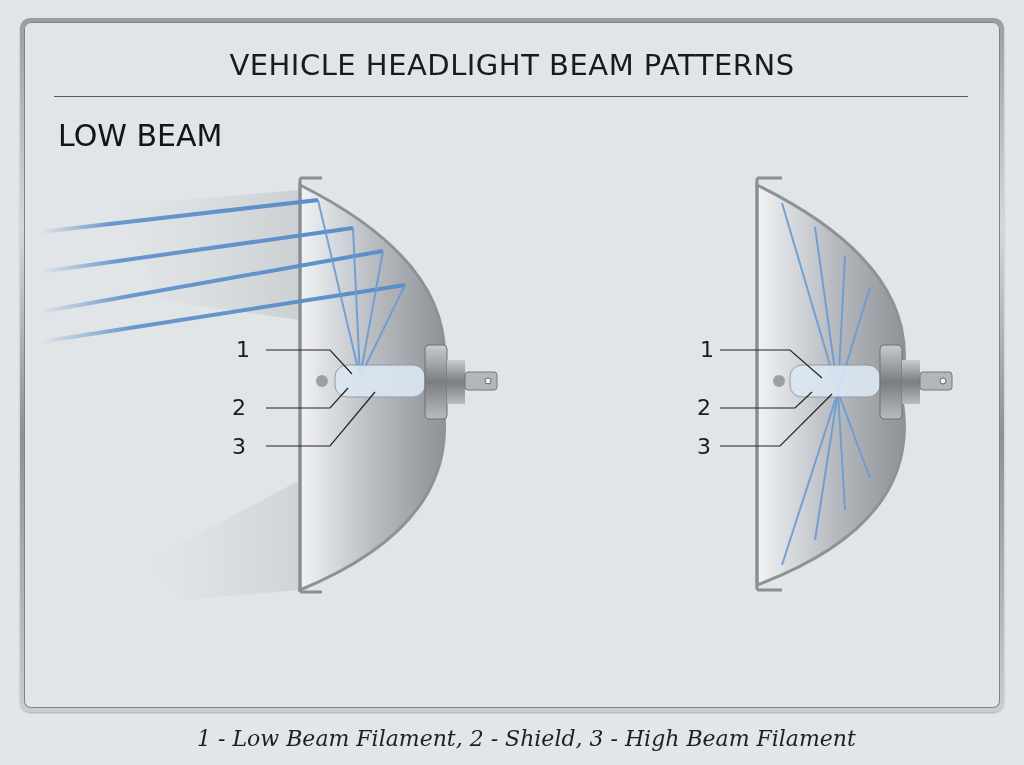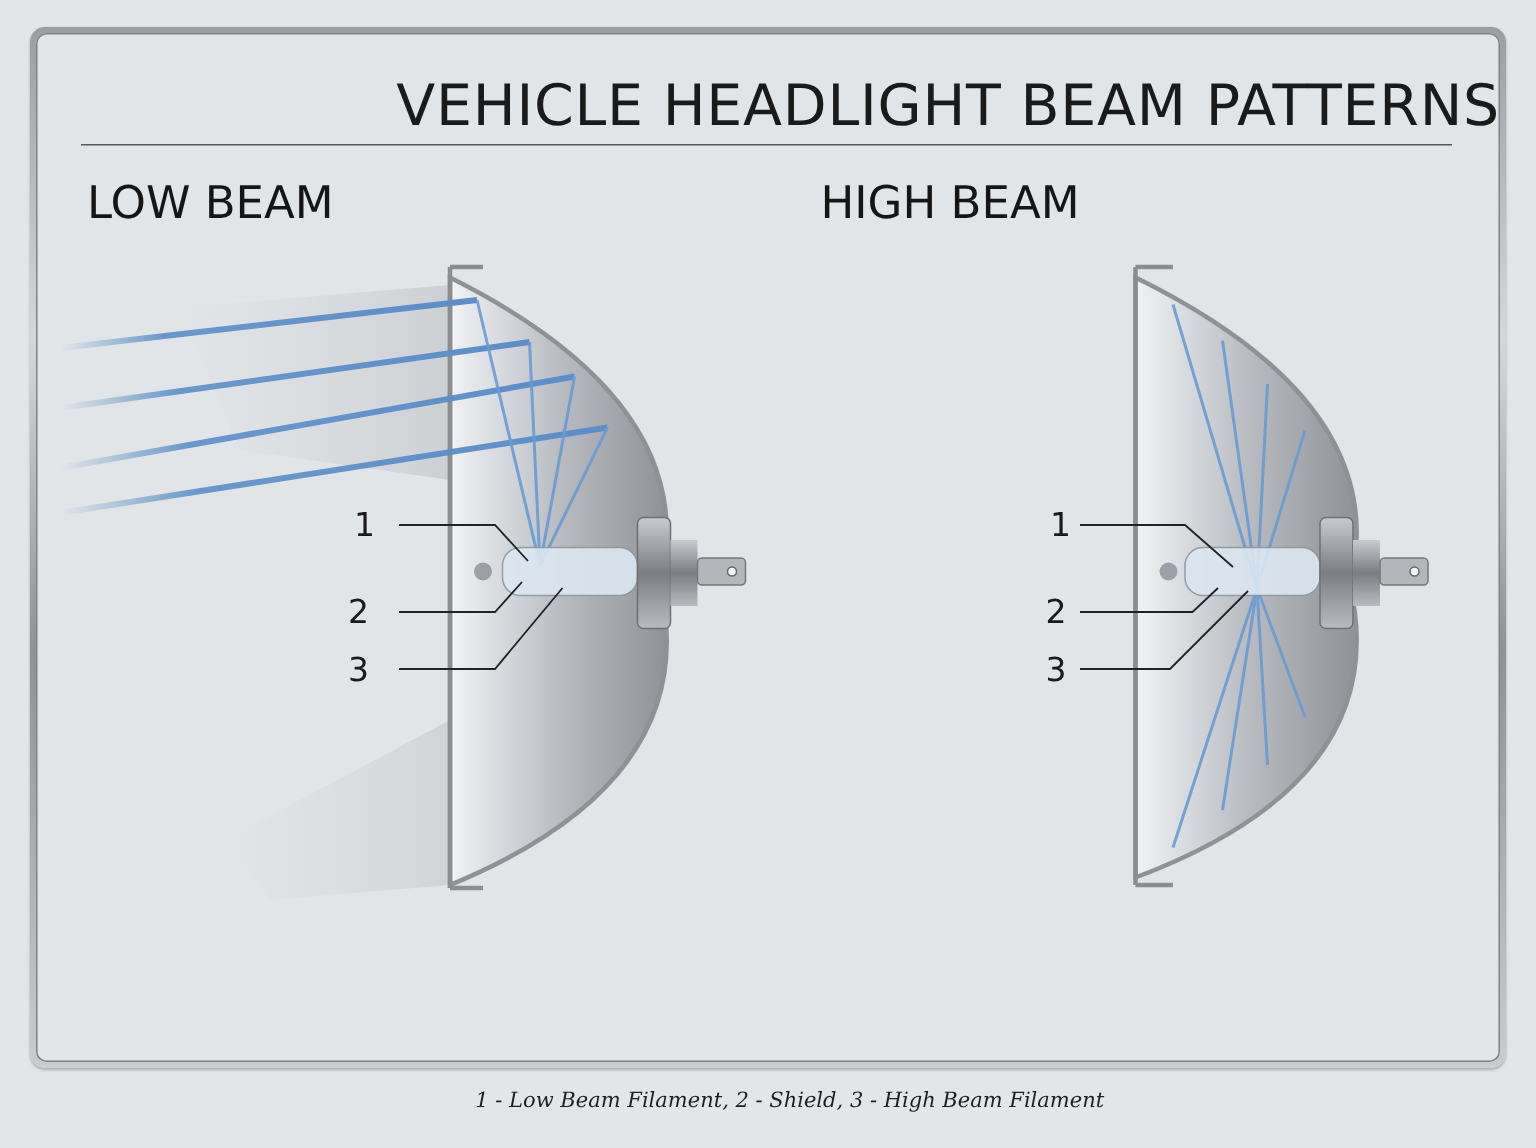--- a/index.html
+++ b/index.html
@@ -2,38 +2,37 @@
 <html><head>
 <meta charset="utf-8">
 <style>
   html,body{margin:0;padding:0;}
   body{width:1024px;height:765px;background:#e3e6e9;position:relative;overflow:hidden;font-family:"DejaVu Sans",sans-serif;}
   .frame{position:absolute;left:20px;top:18px;width:984px;height:694px;border-radius:10px;
     background:linear-gradient(#9a9ea3,#d5d8db 30%,#8e9297 60%,#c9ccd0);padding:4px;box-sizing:border-box;
     box-shadow:0 1px 2px rgba(0,0,0,.25);}
   .panel{width:100%;height:100%;border-radius:7px;background:#e2e5e8;position:relative;overflow:hidden;
     box-shadow:inset 0 0 0 1px #7e8388;}
-  .title{position:absolute;left:0;right:0;top:26px;text-align:right;font-size:38px;letter-spacing:.5px;color:#1a1a1a;font-weight:400;}
+  .title{position:absolute;left:0;right:0;top:26px;text-align:center;font-size:29px;letter-spacing:.5px;color:#1a1a1a;font-weight:400;}
   .rule{position:absolute;left:30px;right:32px;top:74px;height:1px;background:#55595d;}
   .sub{position:absolute;top:96px;font-size:30px;color:#151515;}
   .sub.low{left:34px}
   .sub.high{left:523px}
   svg.diag{position:absolute;left:-24px;top:-22px;}
-  .caption{position:absolute;left:0;right:0;top:726px;text-align:center;font-family:"DejaVu Serif",serif;font-style:italic;font-size:14px;color:#1f1f1f;padding-left:29px;}
+  .caption{position:absolute;left:0;right:0;top:726px;text-align:center;font-family:"DejaVu Serif",serif;font-style:italic;font-size:22px;color:#1f1f1f;padding-left:29px;}
   .num{font-family:"DejaVu Sans",sans-serif;font-size:22px;fill:#1a1a1a;}
 </style>
 </head>
 <body>
 
 <div class="frame">
   <div class="panel">
     <div class="title">VEHICLE HEADLIGHT BEAM PATTERNS</div>
     <div class="rule"></div>
     <div class="sub low">LOW BEAM</div>
-    <div class="sub high">HIGH BEAM</div>
 
     <svg class="diag" width="1024" height="765" viewBox="0 0 1024 765">
       <defs>
         <linearGradient id="refl" x1="0" x2="1">
           <stop offset="0" stop-color="#f1f3f5"></stop>
           <stop offset=".5" stop-color="#b9bdc2"></stop>
           <stop offset="1" stop-color="#8f9398"></stop>
         </linearGradient>
         <linearGradient id="fadeL" x1="0" x2="1">
           <stop offset="0" stop-color="#5b8fc9" stop-opacity="0"></stop>

